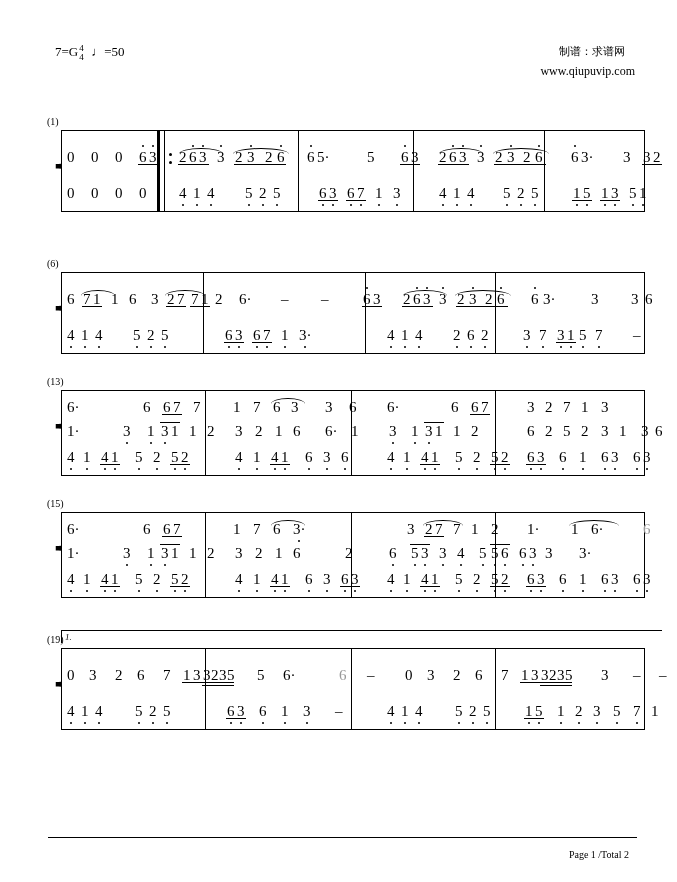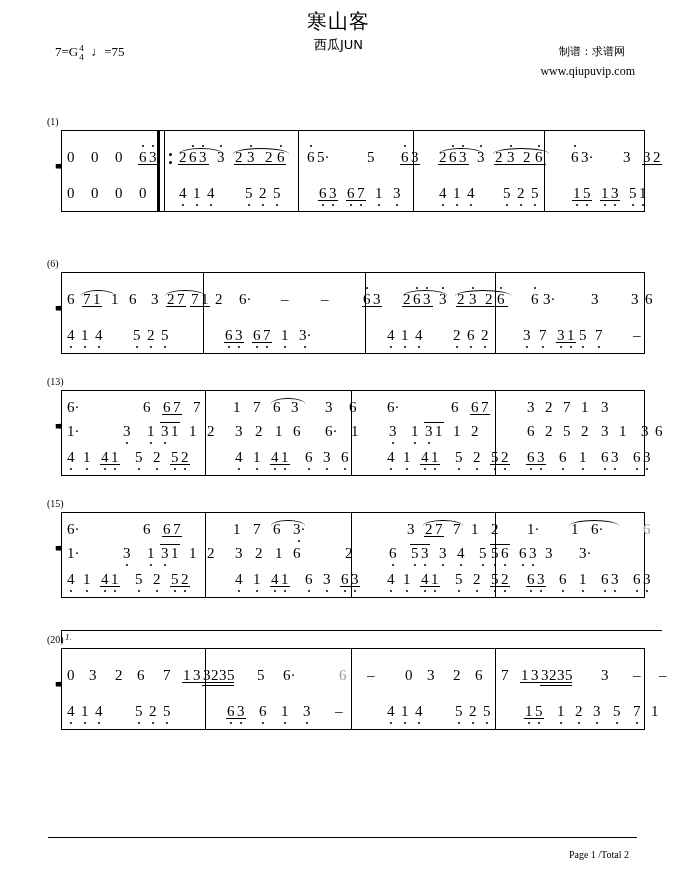--- a/index.html
+++ b/index.html
@@ -214,28 +214,26 @@
     width: 3px;
     background: #000;
   }
   .gray { color: #999; }
 </style>
 </head>
 <body>
 
 <div class="page">
 
-  <div class="title">寒山客</div>
-  <div class="composer">西瓜JUN</div>
   <div class="credit">制谱：求谱网</div>
   <div class="siteurl">www.qiupuvip.com</div>
 
   <div class="keysig">
     <span>7=G</span><span class="frac"><i class="num">4</i><i class="den">4</i></span>
-    &nbsp;<span>♩</span><span>=75</span>
+    &nbsp;<span>♩</span><span>=50</span>
   </div>
 
   <div class="system" style="top:130px; height:82px;">
     <div class="sysnum">(1)</div>
     <div class="brace">{</div>
     <div class="staffline staff-top"></div>
     <div class="staffline staff-bottom"></div>
     <div class="barline" style="left:16px; top:0; height:82px;"></div>
     <div class="barline" style="left:599px; top:0; height:82px;"></div>
 
@@ -660,21 +658,21 @@
       <span class="note dot-below" style="left:512px;">1</span>
       <span class="note dot-below" style="left:534px;">6</span>
         <span class="note dot-below" style="left:544px;">3</span>
       <span class="note dot-below" style="left:566px;">6</span>
         <span class="note dot-below" style="left:576px;">3</span>
       <span class="beam1" style="left:459px; top:14px; width:20px;"></span>
     </div>
   </div>
 
   <div class="system" style="top:648px; height:82px;">
-    <div class="sysnum">(20)</div>
+    <div class="sysnum">(19)</div>
     <div class="repeat-bracket" style="left:16px; top:-18px; width:600px;"></div>
     <div class="repeat-label" style="left:20px; top:-16px;">1.</div>
 
     <div class="brace">{</div>
     <div class="staffline staff-top"></div>
     <div class="staffline staff-bottom"></div>
     <div class="barline" style="left:16px; top:0; height:82px;"></div>
     <div class="barline" style="left:160px; top:0; height:82px;"></div>
     <div class="barline" style="left:306px; top:0; height:82px;"></div>
     <div class="barline" style="left:450px; top:0; height:82px;"></div>

